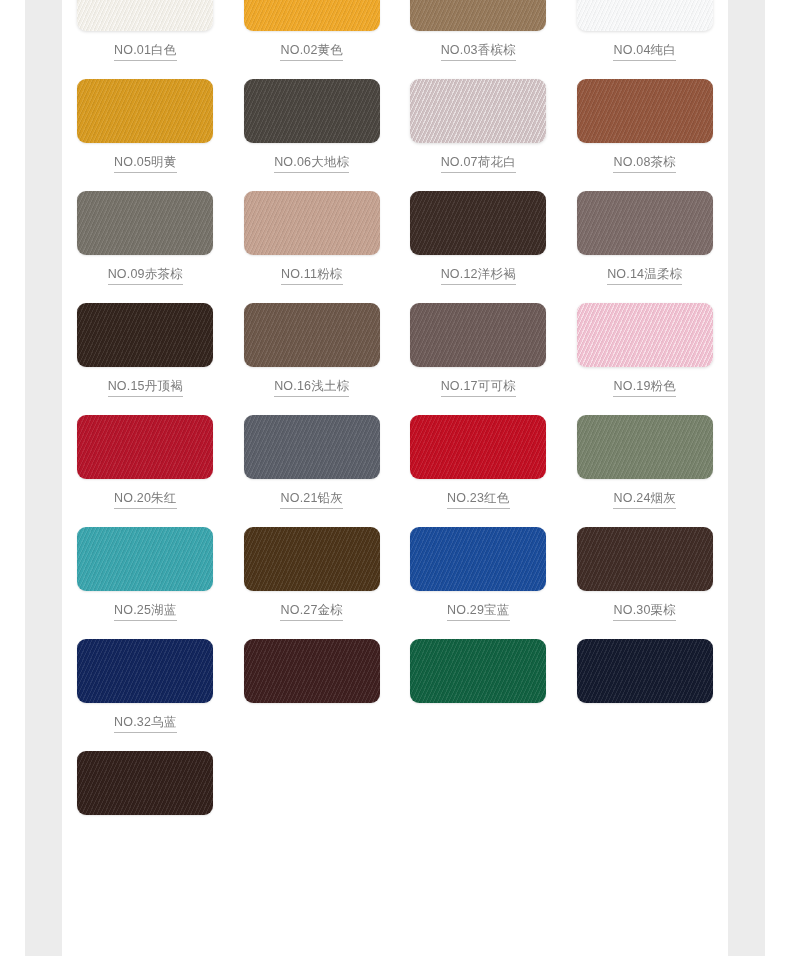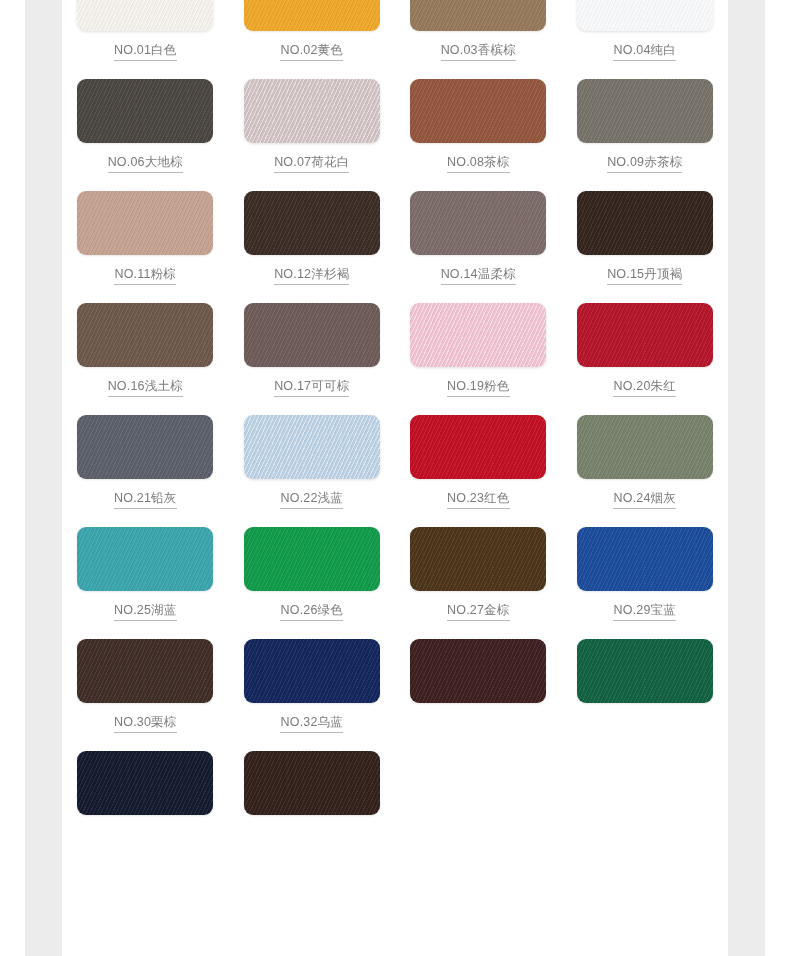--- a/index.html
+++ b/index.html
@@ -136,20 +136,24 @@
         </div>
         <div class="cell">
           <div class="swatch" style="background-color: rgb(150, 121, 90);"></div>
           <div class="caption">NO.03香槟棕</div>
         </div>
         <div class="cell">
           <div class="swatch pale" style="background-color: rgb(246, 247, 248);"></div>
           <div class="caption">NO.04纯白</div>
         </div>
         <div class="cell">
+          <div class="swatch" style="background-color: rgb(215, 154, 32);"></div>
+          <div class="caption">NO.05明黄</div>
+        </div>
+        <div class="cell">
           <div class="swatch" style="background-color: rgb(74, 69, 63);"></div>
           <div class="caption">NO.06大地棕</div>
         </div>
         <div class="cell">
           <div class="swatch pale" style="background-color: rgb(207, 192, 194);"></div>
           <div class="caption">NO.07荷花白</div>
         </div>
         <div class="cell">
           <div class="swatch" style="background-color: rgb(147, 86, 61);"></div>
           <div class="caption">NO.08茶棕</div>
@@ -188,40 +192,32 @@
         </div>
         <div class="cell">
           <div class="swatch" style="background-color: rgb(181, 20, 42);"></div>
           <div class="caption">NO.20朱红</div>
         </div>
         <div class="cell">
           <div class="swatch" style="background-color: rgb(91, 95, 105);"></div>
           <div class="caption">NO.21铅灰</div>
         </div>
         <div class="cell">
-          <div class="swatch pale" style="background-color: rgb(185, 207, 226);"></div>
-          <div class="caption">NO.22浅蓝</div>
-        </div>
-        <div class="cell">
           <div class="swatch" style="background-color: rgb(194, 14, 34);"></div>
           <div class="caption">NO.23红色</div>
         </div>
         <div class="cell">
           <div class="swatch" style="background-color: rgb(119, 130, 107);"></div>
           <div class="caption">NO.24烟灰</div>
         </div>
         <div class="cell">
           <div class="swatch" style="background-color: rgb(58, 165, 173);"></div>
           <div class="caption">NO.25湖蓝</div>
         </div>
         <div class="cell">
-          <div class="swatch" style="background-color: rgb(16, 155, 73);"></div>
-          <div class="caption">NO.26绿色</div>
-        </div>
-        <div class="cell">
           <div class="swatch" style="background-color: rgb(76, 52, 25);"></div>
           <div class="caption">NO.27金棕</div>
         </div>
         <div class="cell">
           <div class="swatch" style="background-color: rgb(26, 76, 155);"></div>
           <div class="caption">NO.29宝蓝</div>
         </div>
         <div class="cell">
           <div class="swatch" style="background-color: rgb(64, 44, 38);"></div>
           <div class="caption">NO.30栗棕</div>

